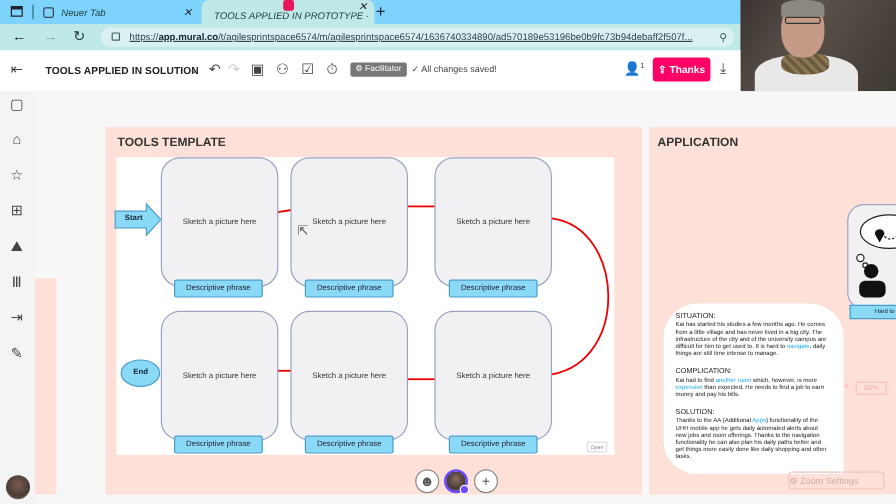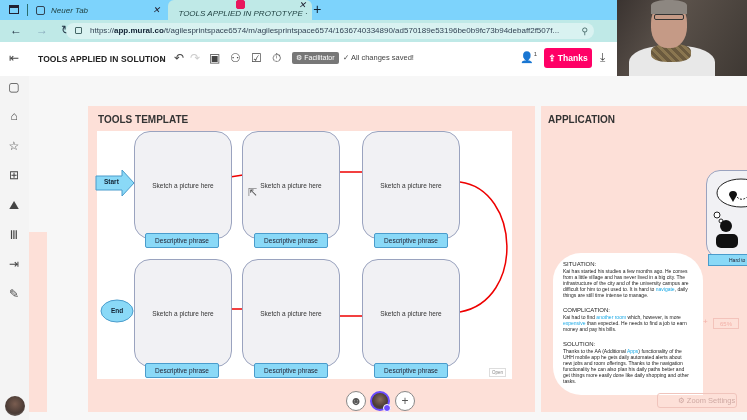--- a/index.html
+++ b/index.html
@@ -14,21 +14,21 @@
   .tab .x { position: absolute; right: 6px; font-size: 9px; color: #223; }
   .tab-ico { width: 9px; height: 9px; border: 1px solid #345; border-radius: 2px; margin-right: 6px; }
   .tab-ico.mural { background: #e8175d; border-color: #e8175d; }
   .win-ico { position: absolute; left: 9px; top: 5px; width: 10px; height: 9px; border: 1.5px solid #223; border-top-width: 3px; }
   .sep { position: absolute; left: 27px; top: 4px; width: 1px; height: 12px; background: #2a6e6e; }
   .newtab { position: absolute; left: 313px; top: 1px; font-size: 14px; color: #123; }
 
   
   .addrbar { position: absolute; left: 0; top: 20px; width: 617px; height: 22px; background: #bfe9e7; }
   .nav-ico { position: absolute; top: 3px; font-size: 12px; color: #234; }
-  .url { position: absolute; left: 66px; top: 3px; width: 528px; height: 16px; background: #d9f2f1; border-radius: 8px; font-size: 8px; color: #345; padding-left: 24px; line-height: 16px; white-space: nowrap; overflow: hidden; }
+  .url { position: absolute; left: 84px; top: 3px; width: 528px; height: 16px; background: #d9f2f1; border-radius: 8px; font-size: 8px; color: #345; padding-left: 24px; line-height: 16px; white-space: nowrap; overflow: hidden; text-decoration: underline; }
   .url b { color: #123; font-weight: bold; }
   .lock { position: absolute; left: 9px; top: 4px; width: 7px; height: 7px; border: 1px solid #466; border-radius: 1px; }
   .zoom-ico { position: absolute; right: 6px; top: 0; font-size: 9px; color: #466; }
 
   
   .webcam { position: absolute; left: 617px; top: 0; width: 130px; height: 76px; background: linear-gradient(120deg,#3a3330 0%,#5a514a 40%,#3e3833 100%); overflow: hidden; }
   .head { position: absolute; left: 34px; top: 2px; width: 36px; height: 46px; background: #c59a86; border-radius: 45%; }
   .hair { position: absolute; left: 34px; top: 0; width: 36px; height: 14px; background: #8d8781; border-radius: 40% 40% 0 0; }
   .glasses { position: absolute; left: 37px; top: 14px; width: 30px; height: 6px; border: 1px solid #333; border-radius: 2px; }
   .shirt { position: absolute; left: 12px; top: 46px; width: 86px; height: 40px; background: #e8e8e8; border-radius: 40% 40% 0 0; }
@@ -63,21 +63,21 @@
 
   
   .app-card { position: absolute; left: 553px; top: 253px; width: 150px; height: 142px; background: #fff; border-radius: 28px 28px 0 28px; }
   .app-text { position: absolute; left: 10px; font-size: 5px; line-height: 6px; color: #222; width: 128px; }
   .app-head { font-size: 6px; color: #222; margin-bottom: 1px; }
   .hl { color: #1aa9e6; }
   .pic-card { position: absolute; left: 706px; top: 170px; width: 60px; height: 88px; background: #f1f1f4; border: 1px solid #9aa3bf; border-radius: 14px; }
   .hard-to { position: absolute; left: 708px; top: 254px; width: 50px; height: 12px; background: #8ad9f7; border: 1px solid #4a9ccc; font-size: 5px; line-height: 10px; padding-left: 20px; color: #223; }
   .zoom-pct { position: absolute; left: 713px; top: 318px; width: 26px; height: 11px; border: 1px solid #f3c3bb; color: #f3b0a8; font-size: 6px; text-align: center; line-height: 10px; }
   .zoom-plus { position: absolute; left: 703px; top: 317px; font-size: 8px; color: #f3b0a8; }
-  .zoom-set { position: absolute; left: 657px; top: 393px; width: 80px; height: 15px; border: 1px solid #f0c4bc; border-radius: 3px; color: #cfa9a3; font-size: 7.5px; line-height: 13px; padding-left: 20px; }
+  .zoom-set { position: absolute; left: 657px; top: 393px; width: 80px; height: 15px; border: 1px solid #f0c4bc; border-radius: 3px; color: #cfa9a3; font-size: 7.5px; line-height: 13px; padding-left: 0; }
 
   
   .collab { position: absolute; top: 391px; width: 20px; height: 20px; border-radius: 50%; border: 1px solid #888; background: #fff; text-align: center; line-height: 18px; font-size: 12px; color: #555; }
   .collab.me { background: radial-gradient(circle at 50% 40%,#8a6e60 0,#4a3b35 60%,#555 100%); border: 2px solid #6b4bff; }
   .badge { position: absolute; right: -3px; bottom: -3px; width: 8px; height: 8px; border-radius: 50%; background: #6b4bff; border: 1px solid #fff; }
   .cursor { position: absolute; left: 248px; top: 186px; font-size: 11px; color: #555; }
 </style>
 </head>
 <body>
 

